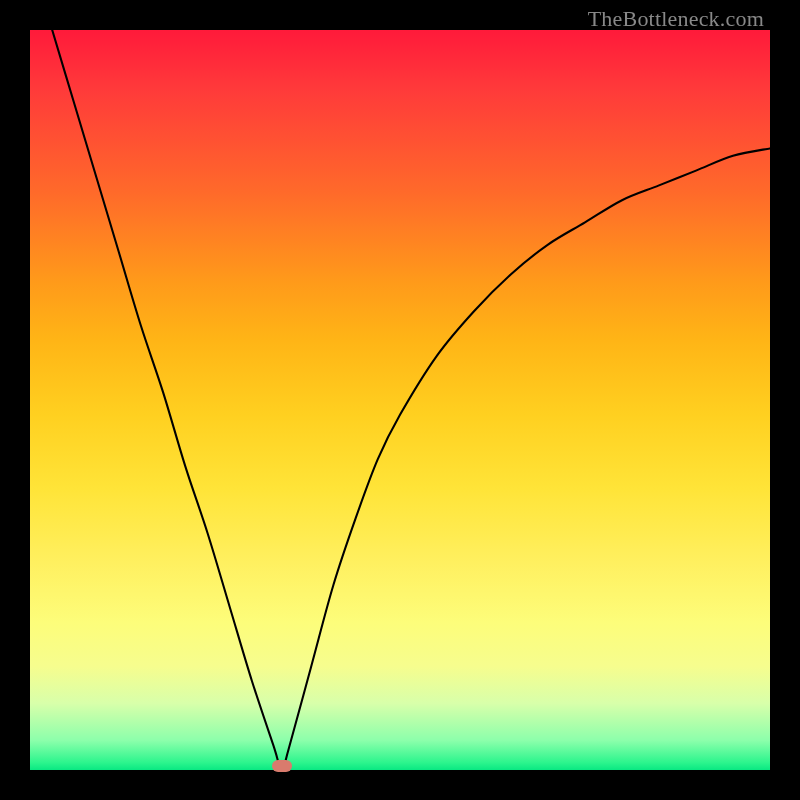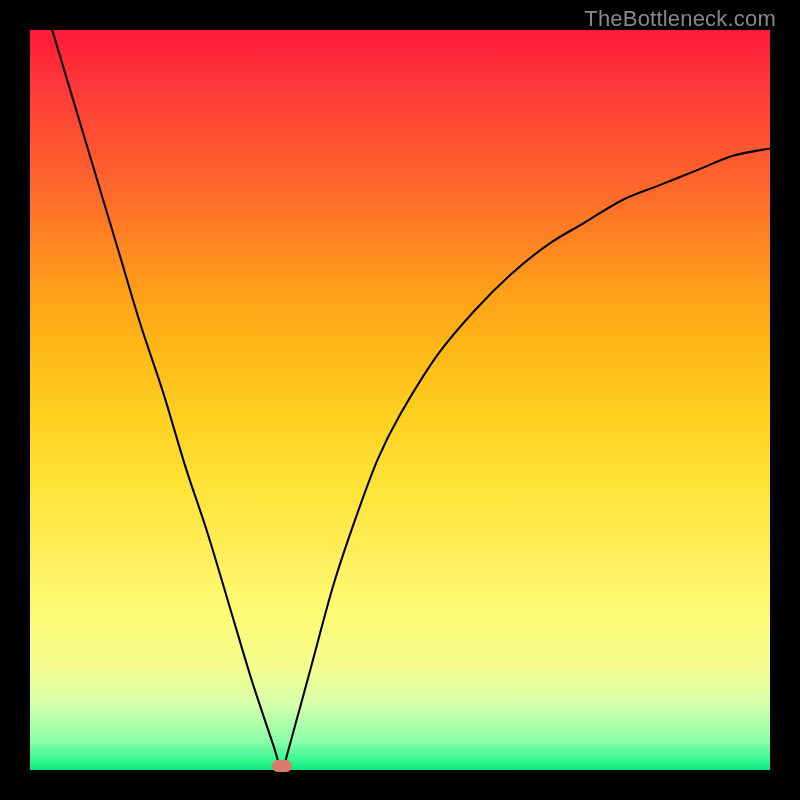--- a/index.html
+++ b/index.html
@@ -28,23 +28,23 @@
       #fdfd7a 80%,
       #f6fd8e 86%,
       #d8ffaa 91%,
       #8cffab 96%,
       #2cf58d 99%,
       #09e882 100%);
   }
   .watermark {
     position: absolute;
     top: 6px;
-    right: 24px;
+    right: 36px;
     color: #888;
-    font-family: Liberation Sans, sans-serif;
+    font-family: Liberation Serif, serif;
     font-size: 22px;
     letter-spacing: 0.2px;
     user-select: none;
   }
   .curve {
     position: absolute;
     left: 0;
     top: 0;
     width: 740px;
     height: 740px;

